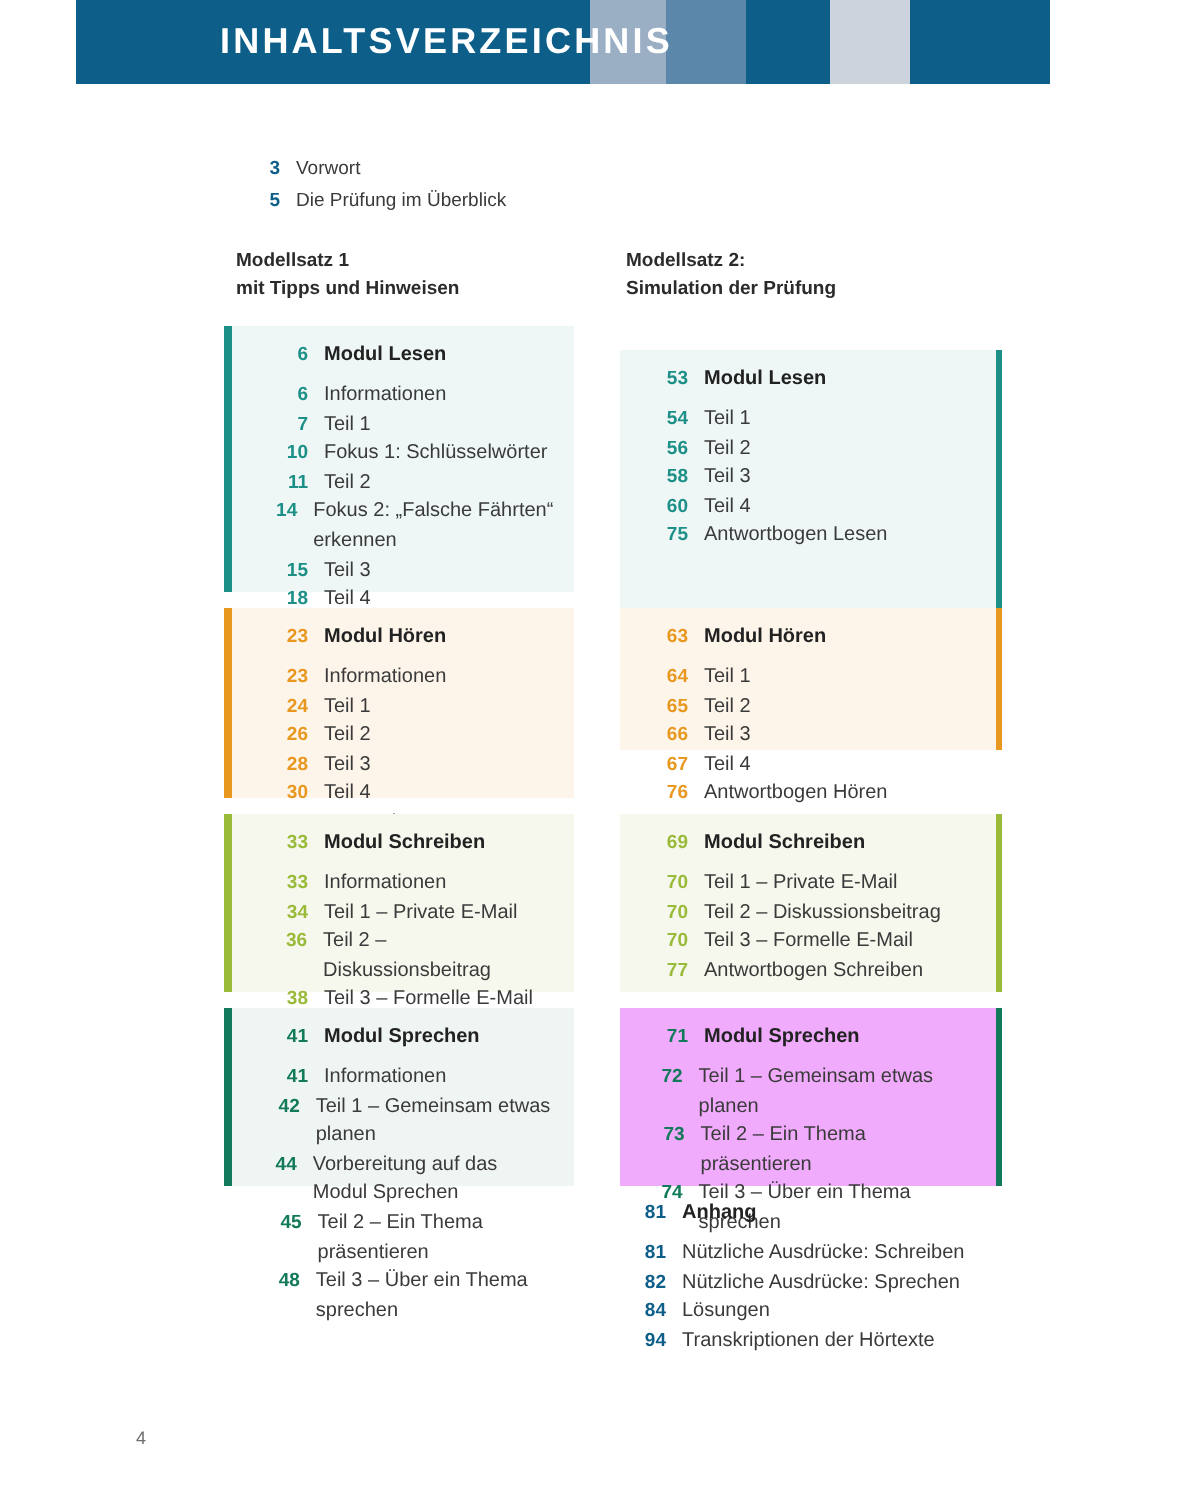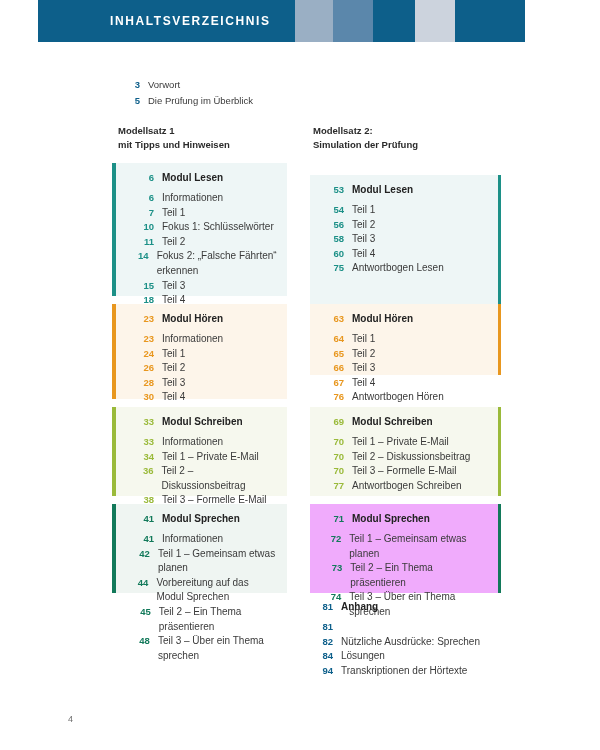--- a/index.html
+++ b/index.html
@@ -26,21 +26,21 @@
     align-items: stretch;
   }
   .hdr-gap      { width: 38px; background: #ffffff; }
   .hdr-main     { width: 257px; background: #0d5f8a; position: relative; }
   .hdr-title {
     position: absolute;
     left: 72px;
     top: 50%;
     transform: translateY(-50%);
     color: #ffffff;
-    font-size: 12px;
+    font-size: 18px;
     font-weight: bold;
     letter-spacing: 1.6px;
   }
   .hdr-b1 { width: 38px; background: #9aafc4; }
   .hdr-b2 { width: 40px; background: #5b87ab; }
   .hdr-b3 { width: 42px; background: #0d5f8a; }
   .hdr-b4 { width: 40px; background: #ccd3dd; }
   .hdr-b5 { width: 70px; background: #0d5f8a; }
   .hdr-tail { flex: 1; background: #ffffff; }
 
@@ -429,20 +429,21 @@
   </div>
 
 <div class="appendix">
   <div class="mod-title">
     <span class="pg">81</span>
     <span class="lbl">Anhang</span>
   </div>
   <div id="appendix-entries">
       <div class="entry">
         <span class="pg" style="color: rgb(13, 95, 138);">81</span>
+        <span class="lbl">Nützliche Ausdrücke: Schreiben</span>
       </div>
       <div class="entry">
         <span class="pg" style="color: rgb(13, 95, 138);">82</span>
         <span class="lbl">Nützliche Ausdrücke: Sprechen</span>
       </div>
       <div class="entry">
         <span class="pg" style="color: rgb(13, 95, 138);">84</span>
         <span class="lbl">Lösungen</span>
       </div>
       <div class="entry">

